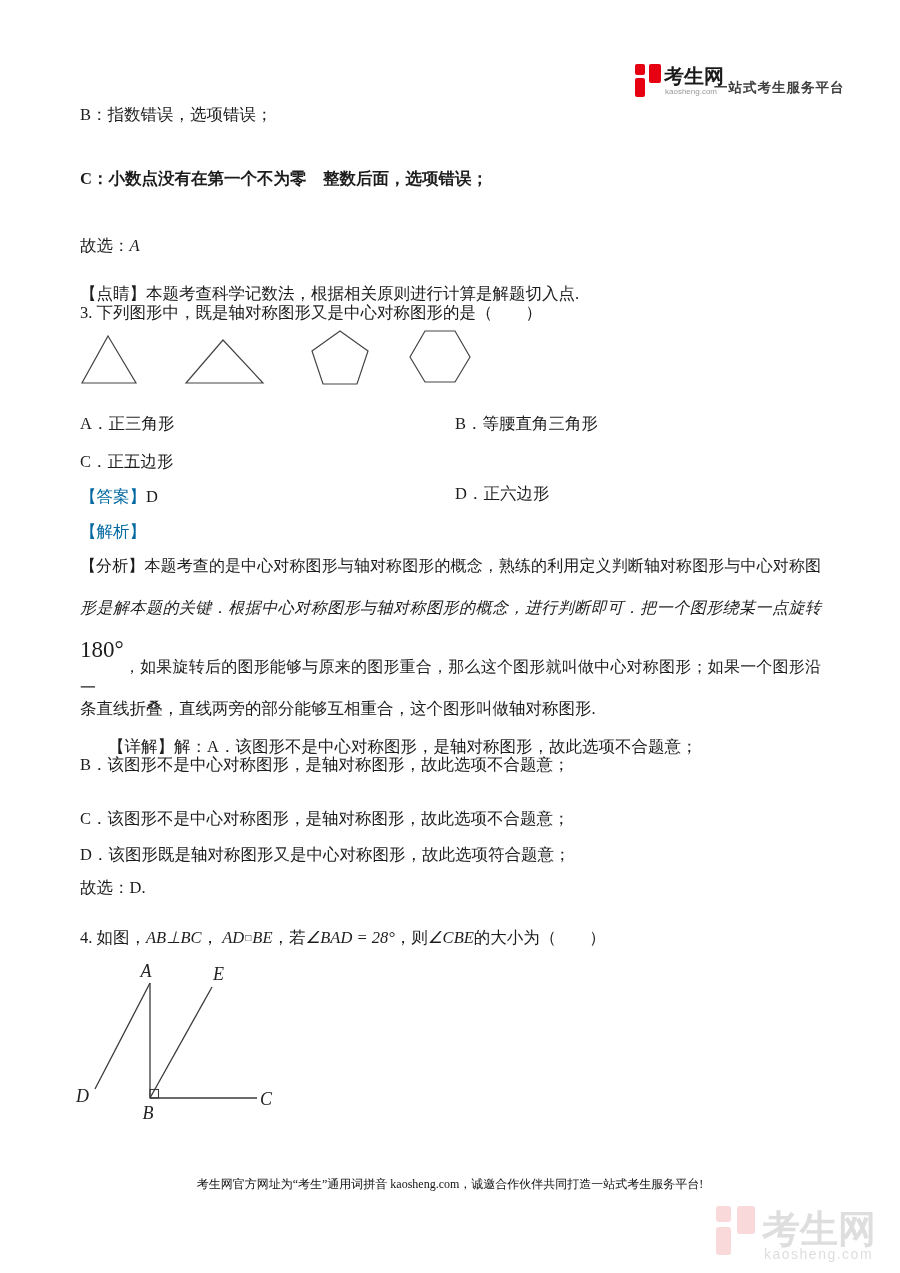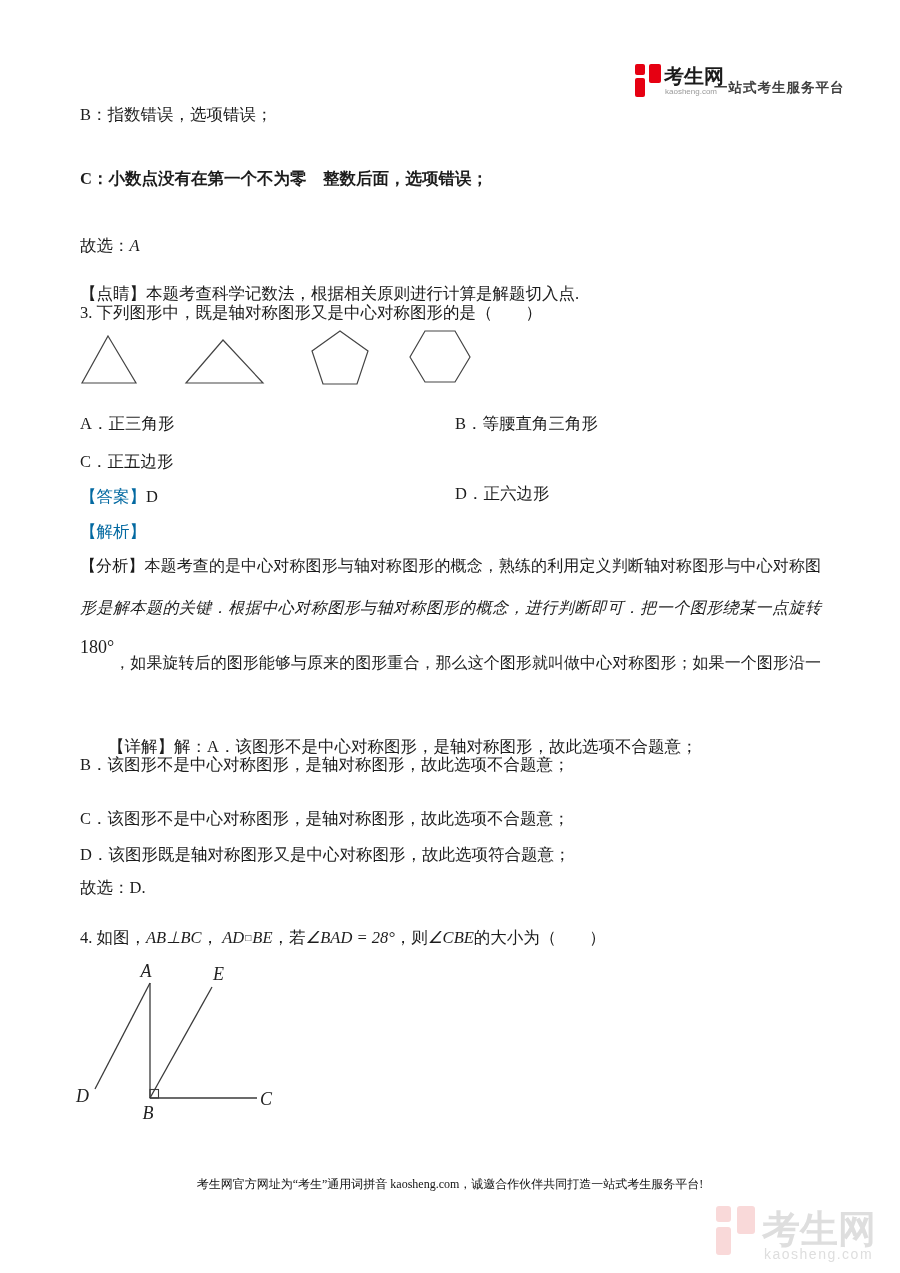--- a/index.html
+++ b/index.html
@@ -18,21 +18,21 @@
   }
   .line { position: absolute; left: 80px; white-space: nowrap; }
   .jline {
     position: absolute; left: 80px; width: 741px;
     text-align: justify; text-align-last: justify;
     white-space: normal; font-size: 16px;
   }
   .blue { color: #0369a1; }
   .mvar { font-style: italic; font-family: "Liberation Serif", serif; }
   .mbox { font-size: 10px; vertical-align: 2px; padding: 0 1px; }
-  .raised { position: relative; top: -15px; font-size: 18px; }
+  .raised { position: relative; top: -15px; font-size: 23px; }
   
   .brand-icon, .wm-icon { position: absolute; }
   .brand-icon span, .wm-icon span { position: absolute; display: block; border-radius: 2px; }
   .brand-name { position: absolute; font-family: "Liberation Sans", sans-serif; font-weight: bold; }
   .brand-domain { position: absolute; font-family: "Liberation Sans", sans-serif; }
   .brand-tagline {
     position: absolute; font-family: "Liberation Sans", sans-serif;
     font-weight: bold; letter-spacing: 1px;
   }
   svg { position: absolute; overflow: visible; }
@@ -80,20 +80,21 @@
   <div class="line" style="top:413px; left:455px;">B．等腰直角三角形</div>
   <div class="line" style="top:451px;">C．正五边形</div>
   <div class="line" style="top:451px; left:455px;margin-top:32px;">D．正六边形</div>
 
   <div class="line" style="top:486px;"><span class="blue">【答案】</span><span>D</span></div>
   <div class="line blue" style="top:521px;">【解析】</div>
 
   <div class="jline" style="top:556px;">【分析】本题考查的是中心对称图形与轴对称图形的概念，熟练的利用定义判断轴对称图形与中心对称图</div>
   <div class="jline" style="top:598px;font-style:italic;">形是解本题的关键．根据中心对称图形与轴对称图形的概念，进行判断即可．把一个图形绕某一点旋转</div>
   <div class="jline" style="top:652px;"><span class="raised">180°</span><span>，如果旋转后的图形能够与原来的图形重合，那么这个图形就叫做中心对称图形；如果一个图形沿一</span></div>
+  <div class="line" style="top:698px;">条直线折叠，直线两旁的部分能够互相重合，这个图形叫做轴对称图形.</div>
 
   <div class="line" style="top:736px;margin-left:28px;">【详解】解：A．该图形不是中心对称图形，是轴对称图形，故此选项不合题意；</div>
   <div class="line" style="top:754px;">B．该图形不是中心对称图形，是轴对称图形，故此选项不合题意；</div>
   <div class="line" style="top:844px;">D．该图形既是轴对称图形又是中心对称图形，故此选项符合题意；</div>
   <div class="line" style="top:808px;">C．该图形不是中心对称图形，是轴对称图形，故此选项不合题意；</div>
   <div class="line" style="top:877px;">故选：D.</div>
 
   <div class="line" style="top:912px;margin-top:15px;"><span>4. 如图，</span><span class="mvar">AB⊥BC</span><span>， </span><span class="mvar">AD</span><span class="mbox">□</span><span class="mvar">BE</span><span>，若</span><span class="mvar">∠BAD = 28°</span><span>，则</span><span class="mvar">∠CBE</span><span>的大小为（　　）</span></div>
 
   <svg style="left:64px; top:950px;" width="280" height="180" viewBox="0 0 280 180">

